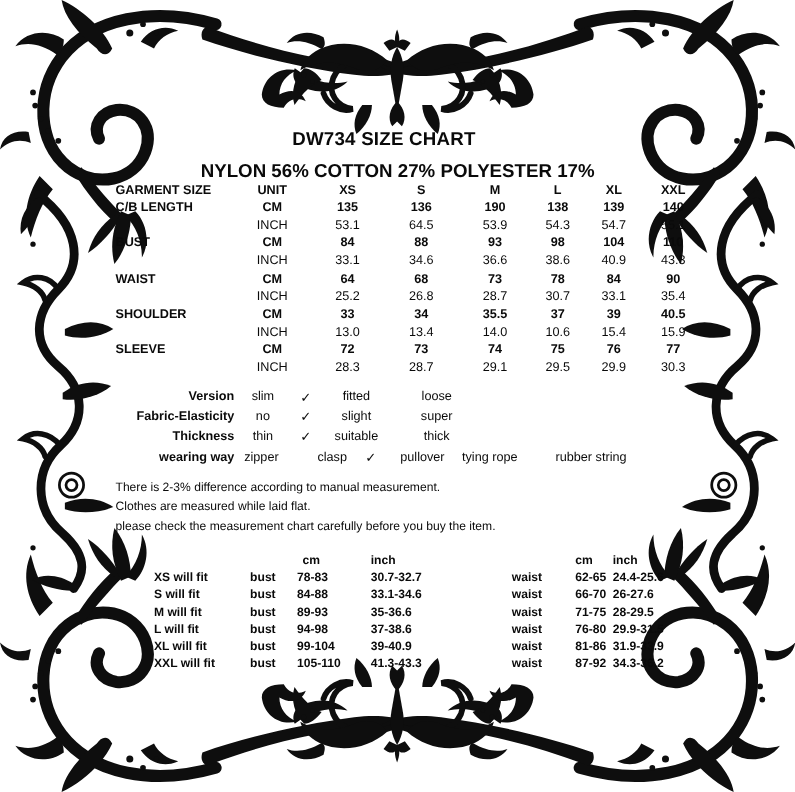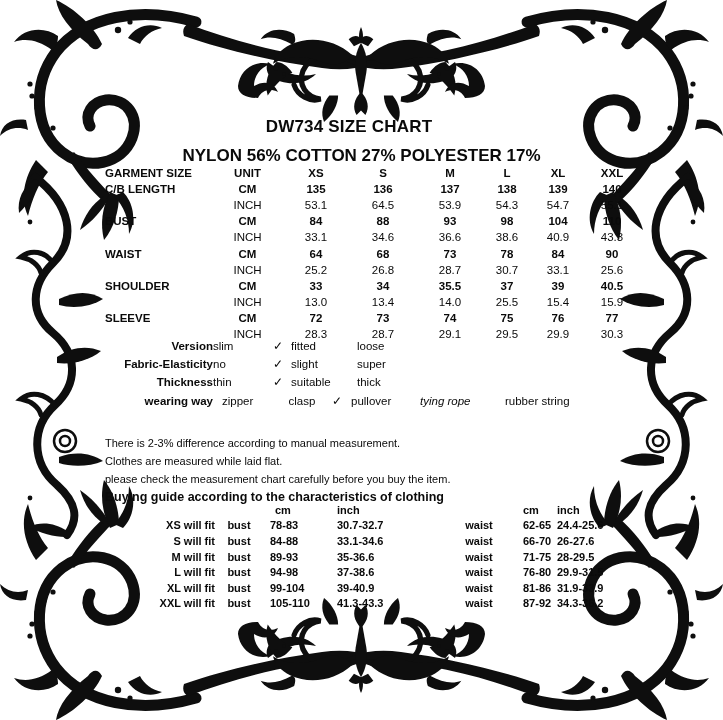--- a/index.html
+++ b/index.html
@@ -20,44 +20,44 @@
   .sizes { position: absolute; top: 165px; left: 105px; width: 536px; font-size: 11.5px; }
   .st-row { display: grid; grid-template-columns: 105px 75px 62px 72px 62px 52px 50px 58px;
             height: 16.1px; align-items: center; }
   .st-head { font-weight: 700; }
   .c-label { text-align: left; font-weight: 700; }
   .c-unit, .c-val, .c-size { text-align: center; }
   .st-body .st-row:nth-of-type(odd)  { font-weight: 700; }
   .st-body .st-row:nth-of-type(even) { font-weight: 400; }
 
   
-  .attrs { position: absolute; top: 337px; left: 105px; font-size: 11.5px; }
+  .attrs { position: absolute; top: 352px; left: 105px; font-size: 11.5px; }
   .at-row  { display: grid; grid-template-columns: 108px 52px 26px 66px 80px;
              height: 18.2px; align-items: center; }
   .at-wear { display: grid; grid-template-columns: 108px 68px 42px 28px 66px 76px 96px;
              height: 18.2px; align-items: center; }
   .a-label { font-weight: 700; text-align: right; }
-  .a-opt1  { text-align: left; }
+  .a-opt1  { text-align: center; }
   .a-check, .w-check { text-align: center; font-size: 12px; }
-  .a-opt2, .a-opt3, .w-pull { text-align: left; }
+  .a-opt2, .a-opt3, .w-pull { text-align: center; }
   .w-zip { padding-left: 9px; }
   .w-clasp { text-align: center; }
-  .w-tie { padding-left: 3px; font-style: italic; }
+  .w-tie { padding-left: 3px; }
   .w-rub { padding-left: 12px; }
 
   
   .notes { position: absolute; top: 434px; left: 105px; width: 536px; text-align: left;
            font-size: 11px; line-height: 18px; }
   .notes .nh { font-size: 12.5px; font-weight: 700; line-height: 19px; }
 
   
   .guide { position: absolute; top: 502px; left: 140px; font-size: 11px; font-weight: 700; }
   .bg-row { display: grid; grid-template-columns: 75px 48px 66px 100px 28px 44px 22px 34px 95px;
             height: 15.6px; align-items: center; }
-  .g-label { text-align: right; }
+  .g-label { text-align: left; }
   .g-bust, .g-waist { text-align: center; }
   .g-cm   { padding-left: 7px; }
   .g-inch { padding-left: 8px; }
   .g-hcm  { padding-left: 12px; }
   .g-wcm  { text-align: left; }
   .g-winch{ text-align: left; }
 </style>
 </head>
 <body>
 
@@ -158,21 +158,21 @@
         <span class="c-size">XL</span>
         <span class="c-size">XXL</span>
       </div>
       <div class="st-body">
 
           <div class="st-row">
             <span class="c-label">C/B LENGTH</span>
             <span class="c-unit">CM</span>
             <span class="c-val">135</span>
             <span class="c-val">136</span>
-            <span class="c-val">137</span>
+            <span class="c-val">190</span>
             <span class="c-val">138</span>
             <span class="c-val">139</span>
             <span class="c-val">140</span>
           </div>
 
           <div class="st-row">
             <span class="c-label"></span>
             <span class="c-unit">INCH</span>
             <span class="c-val">53.1</span>
             <span class="c-val">64.5</span>
@@ -216,41 +216,41 @@
           </div>
 
           <div class="st-row">
             <span class="c-label"></span>
             <span class="c-unit">INCH</span>
             <span class="c-val">25.2</span>
             <span class="c-val">26.8</span>
             <span class="c-val">28.7</span>
             <span class="c-val">30.7</span>
             <span class="c-val">33.1</span>
-            <span class="c-val">25.6</span>
+            <span class="c-val">35.4</span>
           </div>
 
           <div class="st-row">
             <span class="c-label">SHOULDER</span>
             <span class="c-unit">CM</span>
             <span class="c-val">33</span>
             <span class="c-val">34</span>
             <span class="c-val">35.5</span>
             <span class="c-val">37</span>
             <span class="c-val">39</span>
             <span class="c-val">40.5</span>
           </div>
 
           <div class="st-row">
             <span class="c-label"></span>
             <span class="c-unit">INCH</span>
             <span class="c-val">13.0</span>
             <span class="c-val">13.4</span>
             <span class="c-val">14.0</span>
-            <span class="c-val">25.5</span>
+            <span class="c-val">10.6</span>
             <span class="c-val">15.4</span>
             <span class="c-val">15.9</span>
           </div>
 
           <div class="st-row">
             <span class="c-label">SLEEVE</span>
             <span class="c-unit">CM</span>
             <span class="c-val">72</span>
             <span class="c-val">73</span>
             <span class="c-val">74</span>
@@ -307,21 +307,20 @@
         <span class="w-pull">pullover</span>
         <span class="w-tie">tying rope</span>
         <span class="w-rub">rubber string</span>
       </div>
     </div>
 
     <div class="notes">
       <div>There is 2-3% difference according to manual measurement.</div>
       <div>Clothes are measured while laid flat.</div>
       <div>please check the measurement chart carefully before you buy the item.</div>
-      <div class="nh">Buying guide according to the characteristics of clothing</div>
     </div>
 
     <div class="guide">
       <div class="bg-row">
         <span class="g-label"></span>
         <span class="g-bust"></span>
         <span class="g-hcm">cm</span>
         <span class="g-inch">inch</span>
         <span></span>
         <span class="g-waist"></span>

